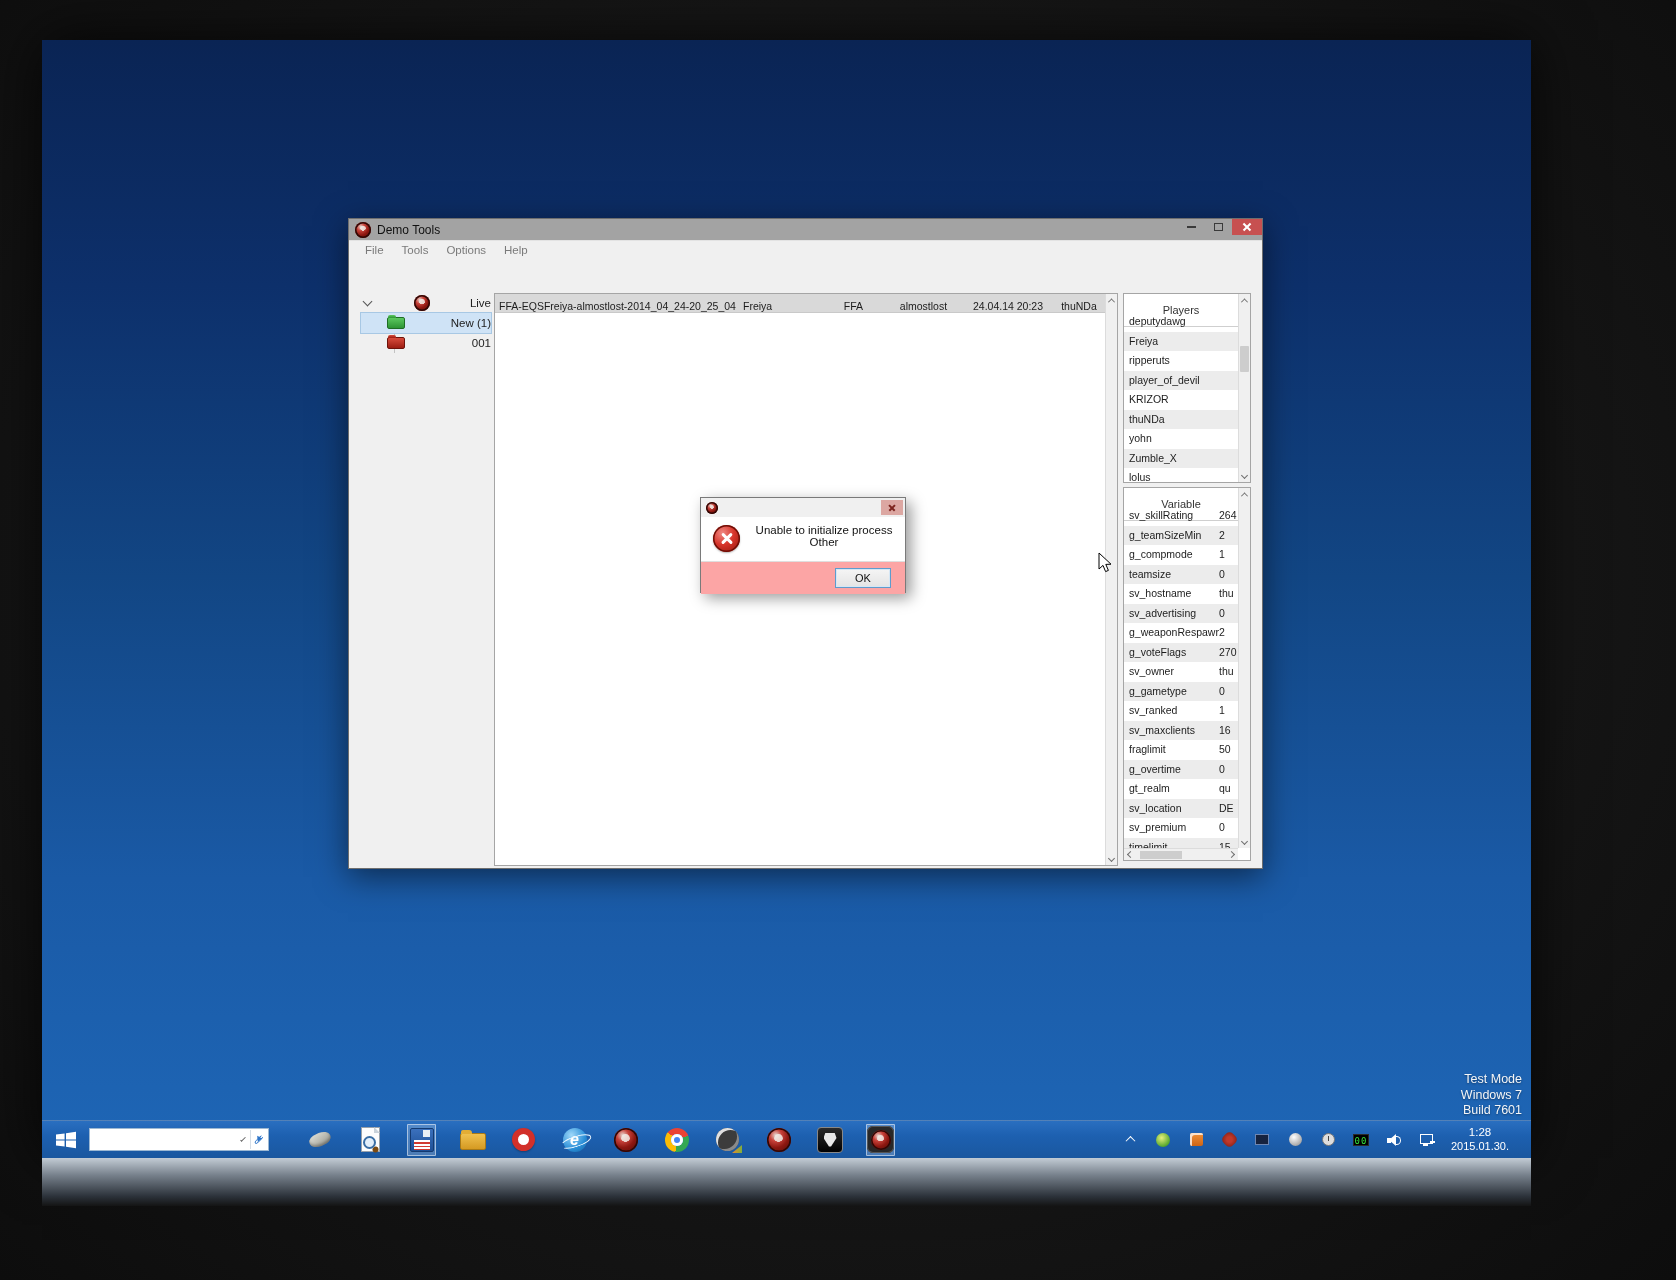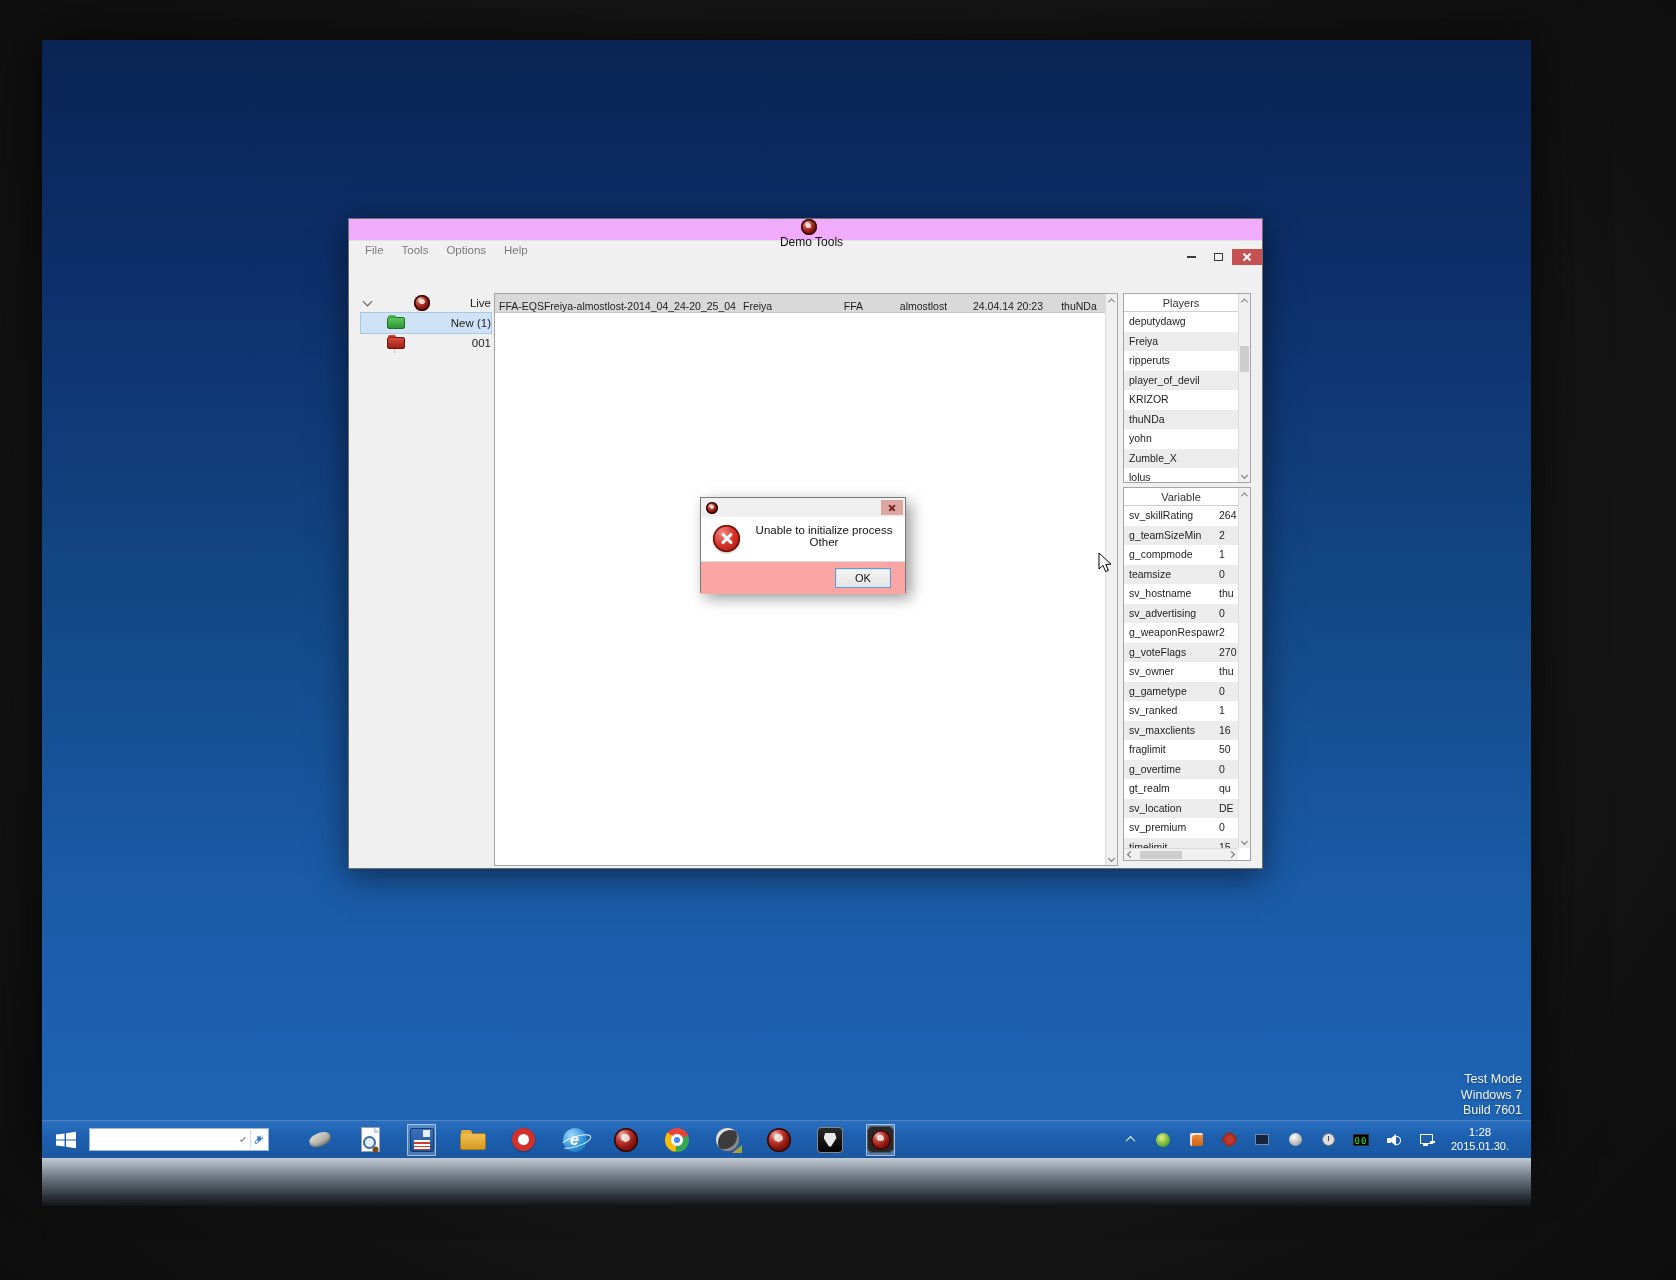--- a/index.html
+++ b/index.html
@@ -15,22 +15,22 @@
   .screen-bottom-edge { position:absolute; left:42px; top:1158px; width:1489px; height:48px;
             background:linear-gradient(180deg,#c3ccd5 0%,#78828d 35%,#2c323a 80%,#141414 100%); }
 
   .watermark { position:absolute; right:9px; top:1032px; text-align:right; color:#f4f6f8;
                font-size:12.5px; line-height:15.5px; text-shadow:0 1px 2px rgba(0,0,0,.4); }
 
   
   .window { position:absolute; left:306px; top:178px; width:915px; height:651px;
             background:#f0f0f0; border:1px solid #6e6e6e;
             box-shadow:0 8px 30px rgba(0,0,0,.5); font-size:11px; color:#222; }
-  .titlebar { height:22px; background:#f0abfc; display:flex; align-items:center; padding-left:6px;
-              border-bottom:1px solid #e3e3e3;flex-direction:column; }
+  .titlebar { height:22px; background:#a3a3a3; display:flex; align-items:center; padding-left:6px;
+              border-bottom:1px solid #e3e3e3; }
   .titlebar .title { margin-left:6px; font-size:12px; color:#111; }
   .win-buttons { margin-left:auto; display:flex; height:100%; align-items:flex-start; }
   .win-btn { width:27px; height:16px; display:flex; align-items:center; justify-content:center;
              position:relative; }
   .glyph-min { width:9px; height:2px; background:#3a3a3a; }
   .glyph-max { width:9px; height:8px; border:1.5px solid #3a3a3a; background:transparent; }
   .win-btn.close { background:#c75050; width:30px; }
   .xbars { position:relative; width:10px; height:10px; }
   .xbars i { position:absolute; left:0; top:4px; width:10px; height:1.8px; background:#fff; }
   .xbars i:nth-child(1){ transform:rotate(45deg);} .xbars i:nth-child(2){ transform:rotate(-45deg);}
@@ -90,21 +90,21 @@
   .sb-arrow.top{ top:0; } .sb-arrow.bottom{ bottom:0; }
   .sb-chev { width:5px; height:5px; border-right:1.4px solid #6f6f6f; border-bottom:1.4px solid #6f6f6f; }
   .up{ transform:rotate(225deg) translate(-1px,-1px);} .down{ transform:rotate(45deg);}
   .left{ transform:rotate(135deg);} .right{ transform:rotate(-45deg);}
   .sb-thumb { position:absolute; left:1px; width:9px; background:#cdcdcd; border-radius:1px; }
 
   
   .panel { position:absolute; left:774px; width:128px; background:#fff; border:1px solid #a5a5a5; }
   .panel.players { top:5px; height:190px; }
   .panel.variables { top:199px; height:374px; }
-  .panel-header { height:18px; display:flex; align-items:center; justify-content:center;
+  .panel-header { height:33px; display:flex; align-items:center; justify-content:center;
                   border-bottom:1px solid #cfcfcf; font-size:11px; color:#333; width:114px; }
   .rows { position:absolute; left:0; top:18px; right:12px; bottom:0; overflow:hidden; }
   .panel.variables .rows { bottom:12px; }
   .lrow { height:19.5px; line-height:19.5px; padding-left:5px; font-size:10.5px; color:#1c1c1c;
           white-space:nowrap; overflow:hidden; }
   .rows div.lrow:nth-of-type(even) { background:#ececec; }
   .vrow { display:flex; }
   .vname { width:90px; overflow:hidden; white-space:nowrap; flex:none; }
   .vval { width:22px; overflow:hidden; white-space:nowrap; flex:none; }
   .hscroll { position:absolute; left:0; bottom:0; right:12px; height:12px; background:#f0f0f0;

